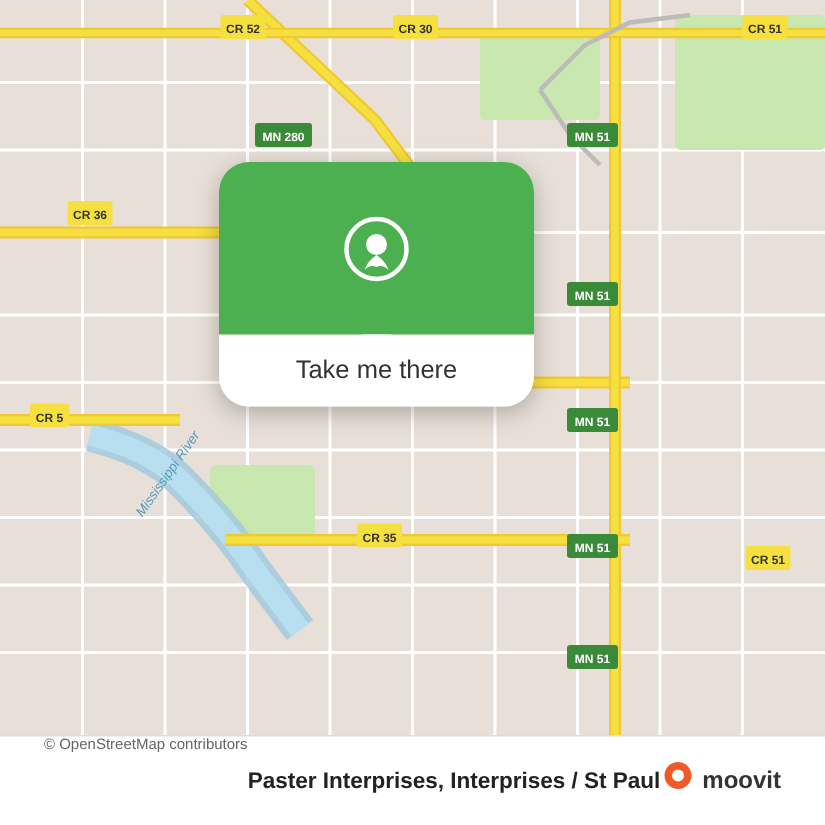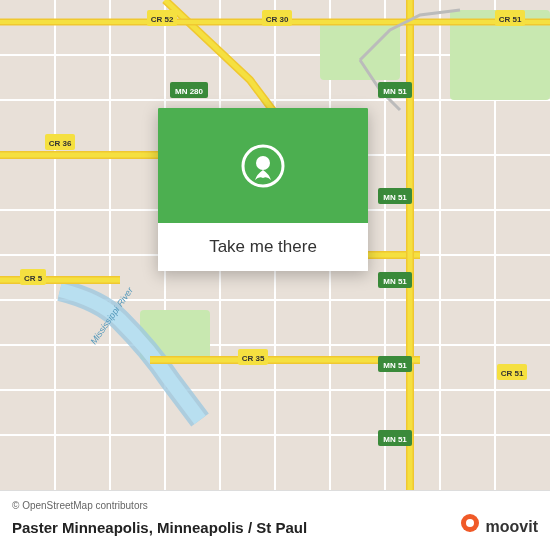--- a/index.html
+++ b/index.html
@@ -24,24 +24,24 @@
     
     #map-svg {
       width: 100%;
       height: 100%;
     }
 
     
     .popup-card {
       position: absolute;
       top: 108px;
-      left: 158px;
+      left: 146px;
       width: 210px;
       background: white;
-      border-radius: 1px;
+      border-radius: 20px;
       box-shadow: 0 4px 16px rgba(0,0,0,0.25);
       overflow: hidden;
       z-index: 10;
     }
 
     .popup-green-area {
       background: #4CAF50;
       height: 115px;
       display: flex;
       align-items: center;
@@ -85,21 +85,21 @@
       font-weight: 500;
       color: #333;
     }
 
     
     #bottom-bar {
       width: 550px;
       height: 60px;
       background: white;
       display: flex;
-      flex-direction: column;
+      flex-direction: row;
       justify-content: center;
       padding: 0 12px;
       border-top: 1px solid #ddd;
       position: relative;
     }
 
     .attribution {
       font-size: 10px;
       color: #666;
       margin-bottom: 2px;
@@ -259,21 +259,21 @@
     </div>
     <div class="popup-button">
       <span>Take me there</span>
     </div>
   </div>
 </div>
 
 <div id="bottom-bar">
   <div class="attribution">© OpenStreetMap contributors</div>
   <div class="location-info">
-    <span class="location-name">Paster Minneapolis, Minneapolis / St Paul</span>
+    <span class="location-name">Paster Interprises, Interprises / St Paul</span>
 
     <div class="moovit-logo">
       <svg class="moovit-pin" width="22" height="28" viewBox="0 0 22 28" xmlns="http://www.w3.org/2000/svg">
         <ellipse cx="11" cy="10" rx="9" ry="9" fill="#f05a28"></ellipse>
         <path d="M11 19 L4 10 Q7 6 11 6 Q15 6 18 10 Z" fill="#f05a28"></path>
         <circle cx="11" cy="10" r="4" fill="white"></circle>
       </svg>
       <span class="moovit-text">moovit</span>
     </div>
   </div>

